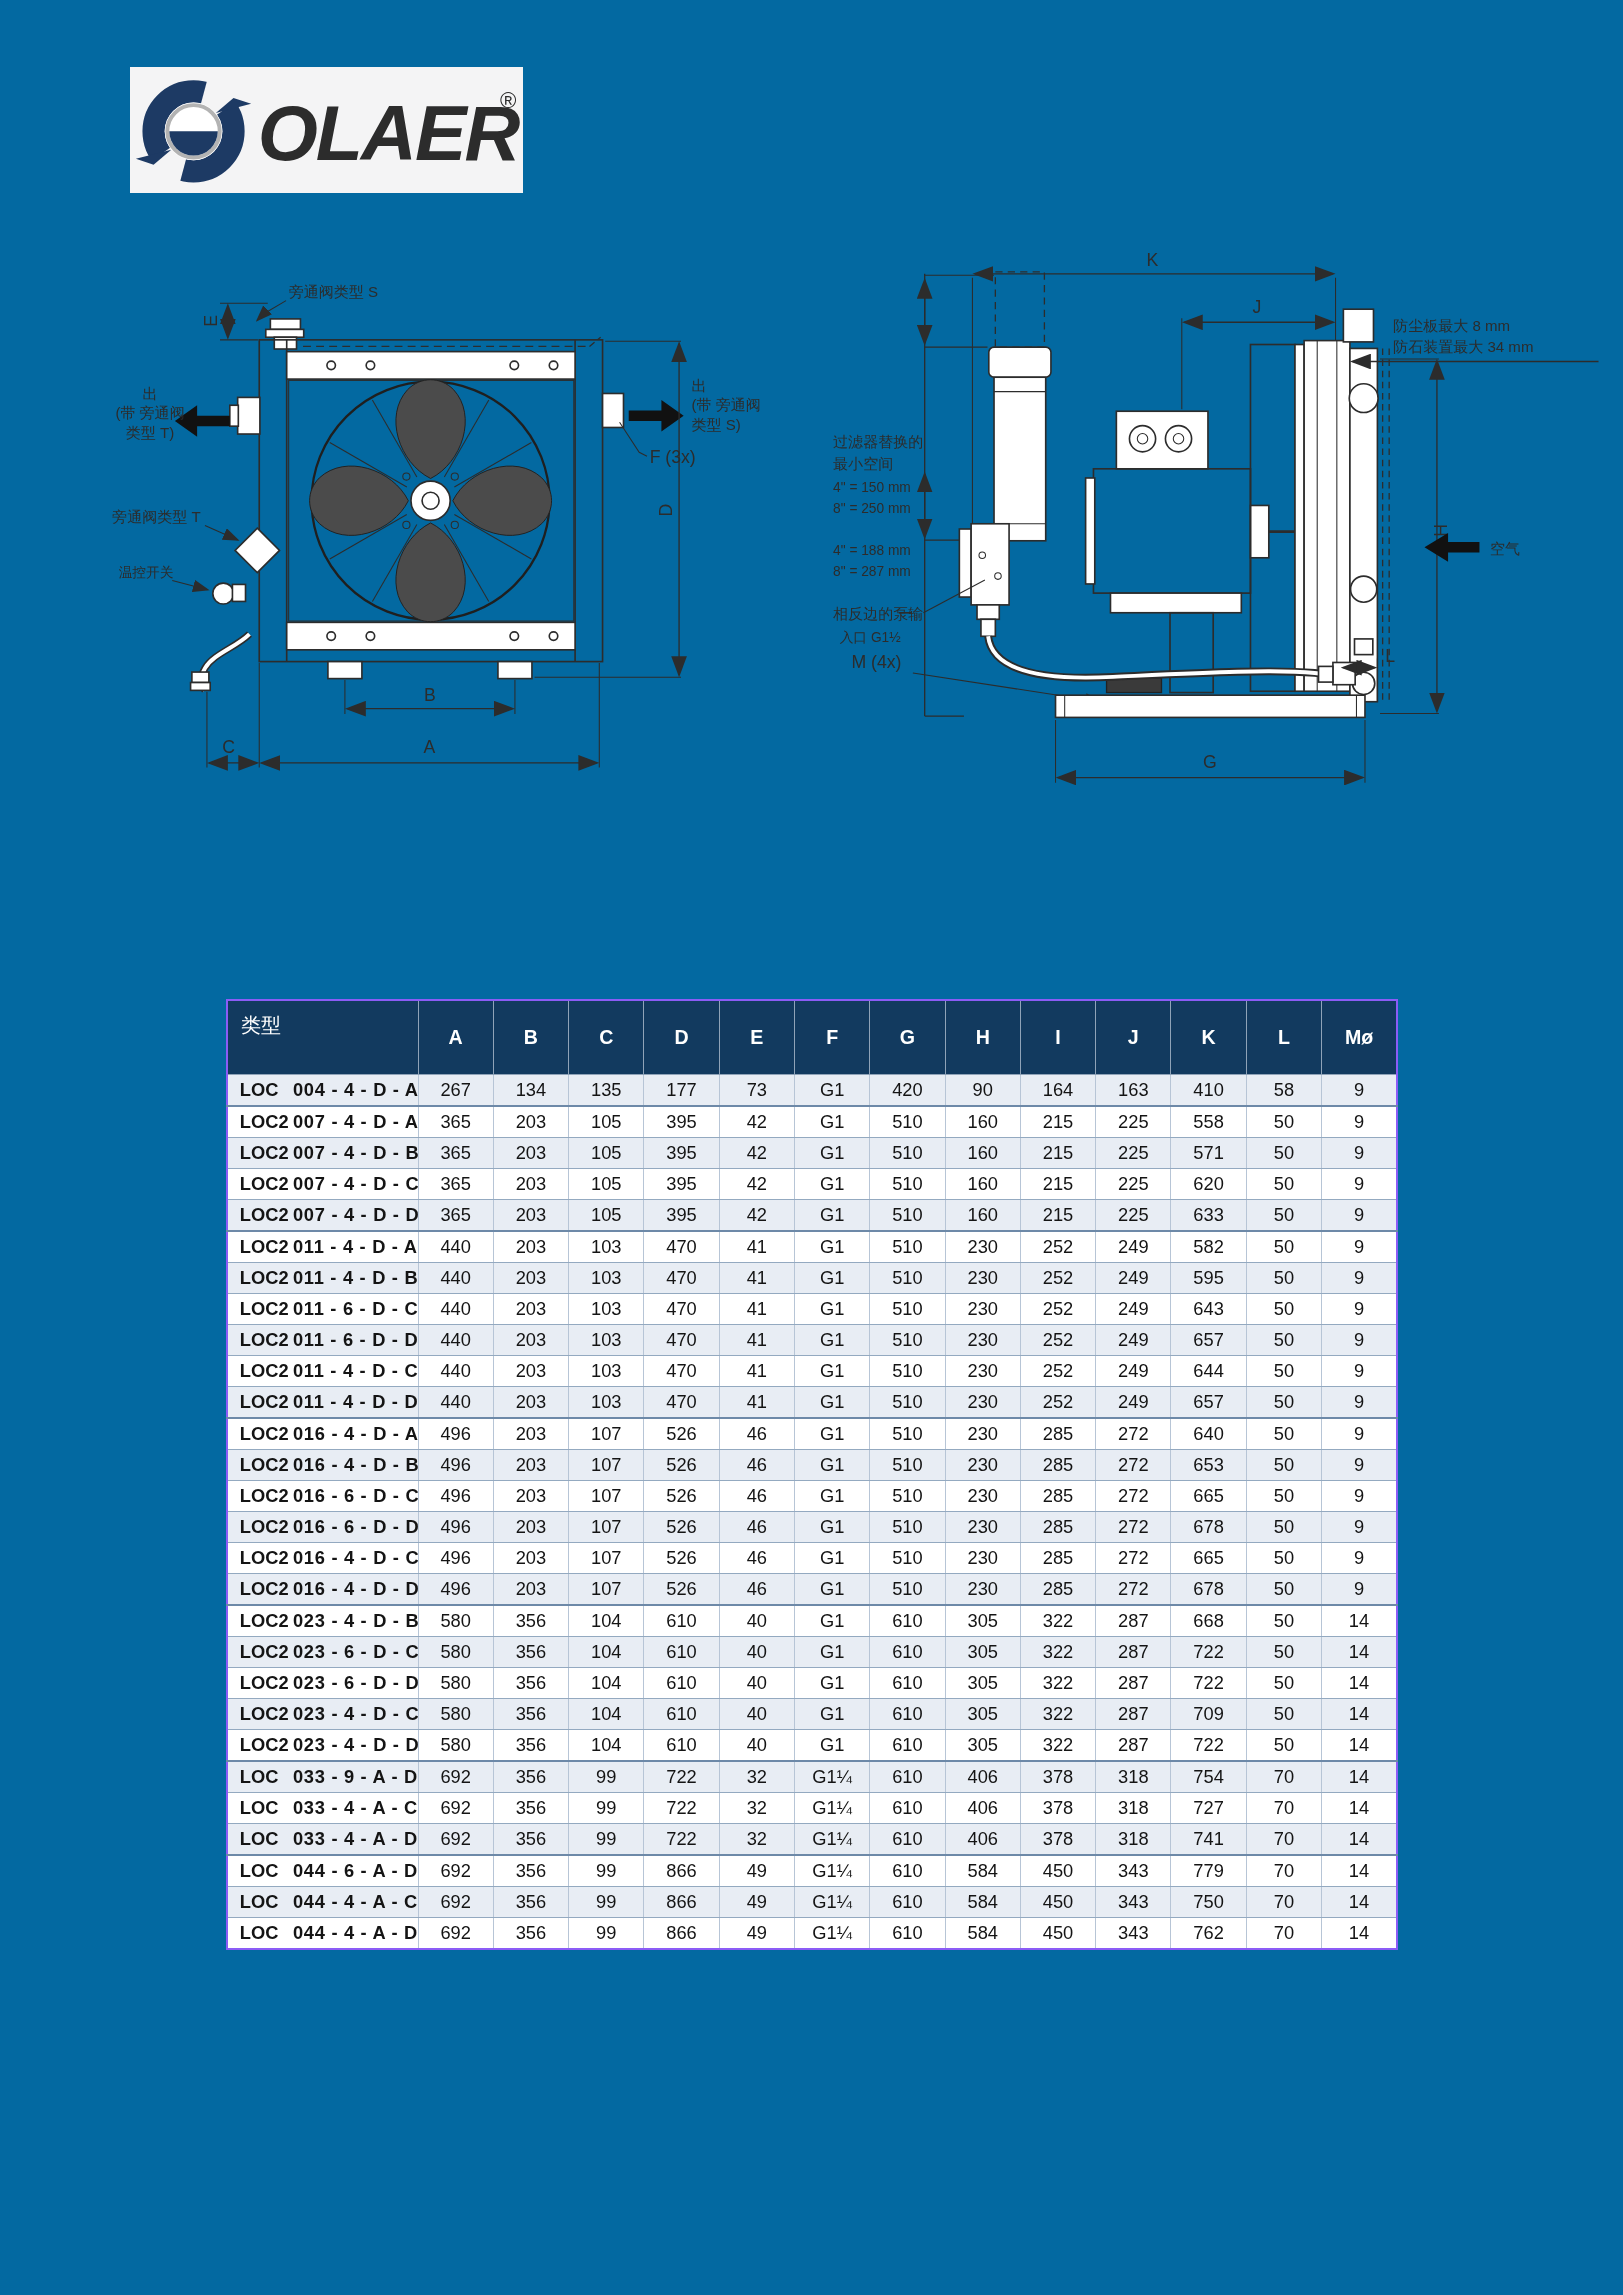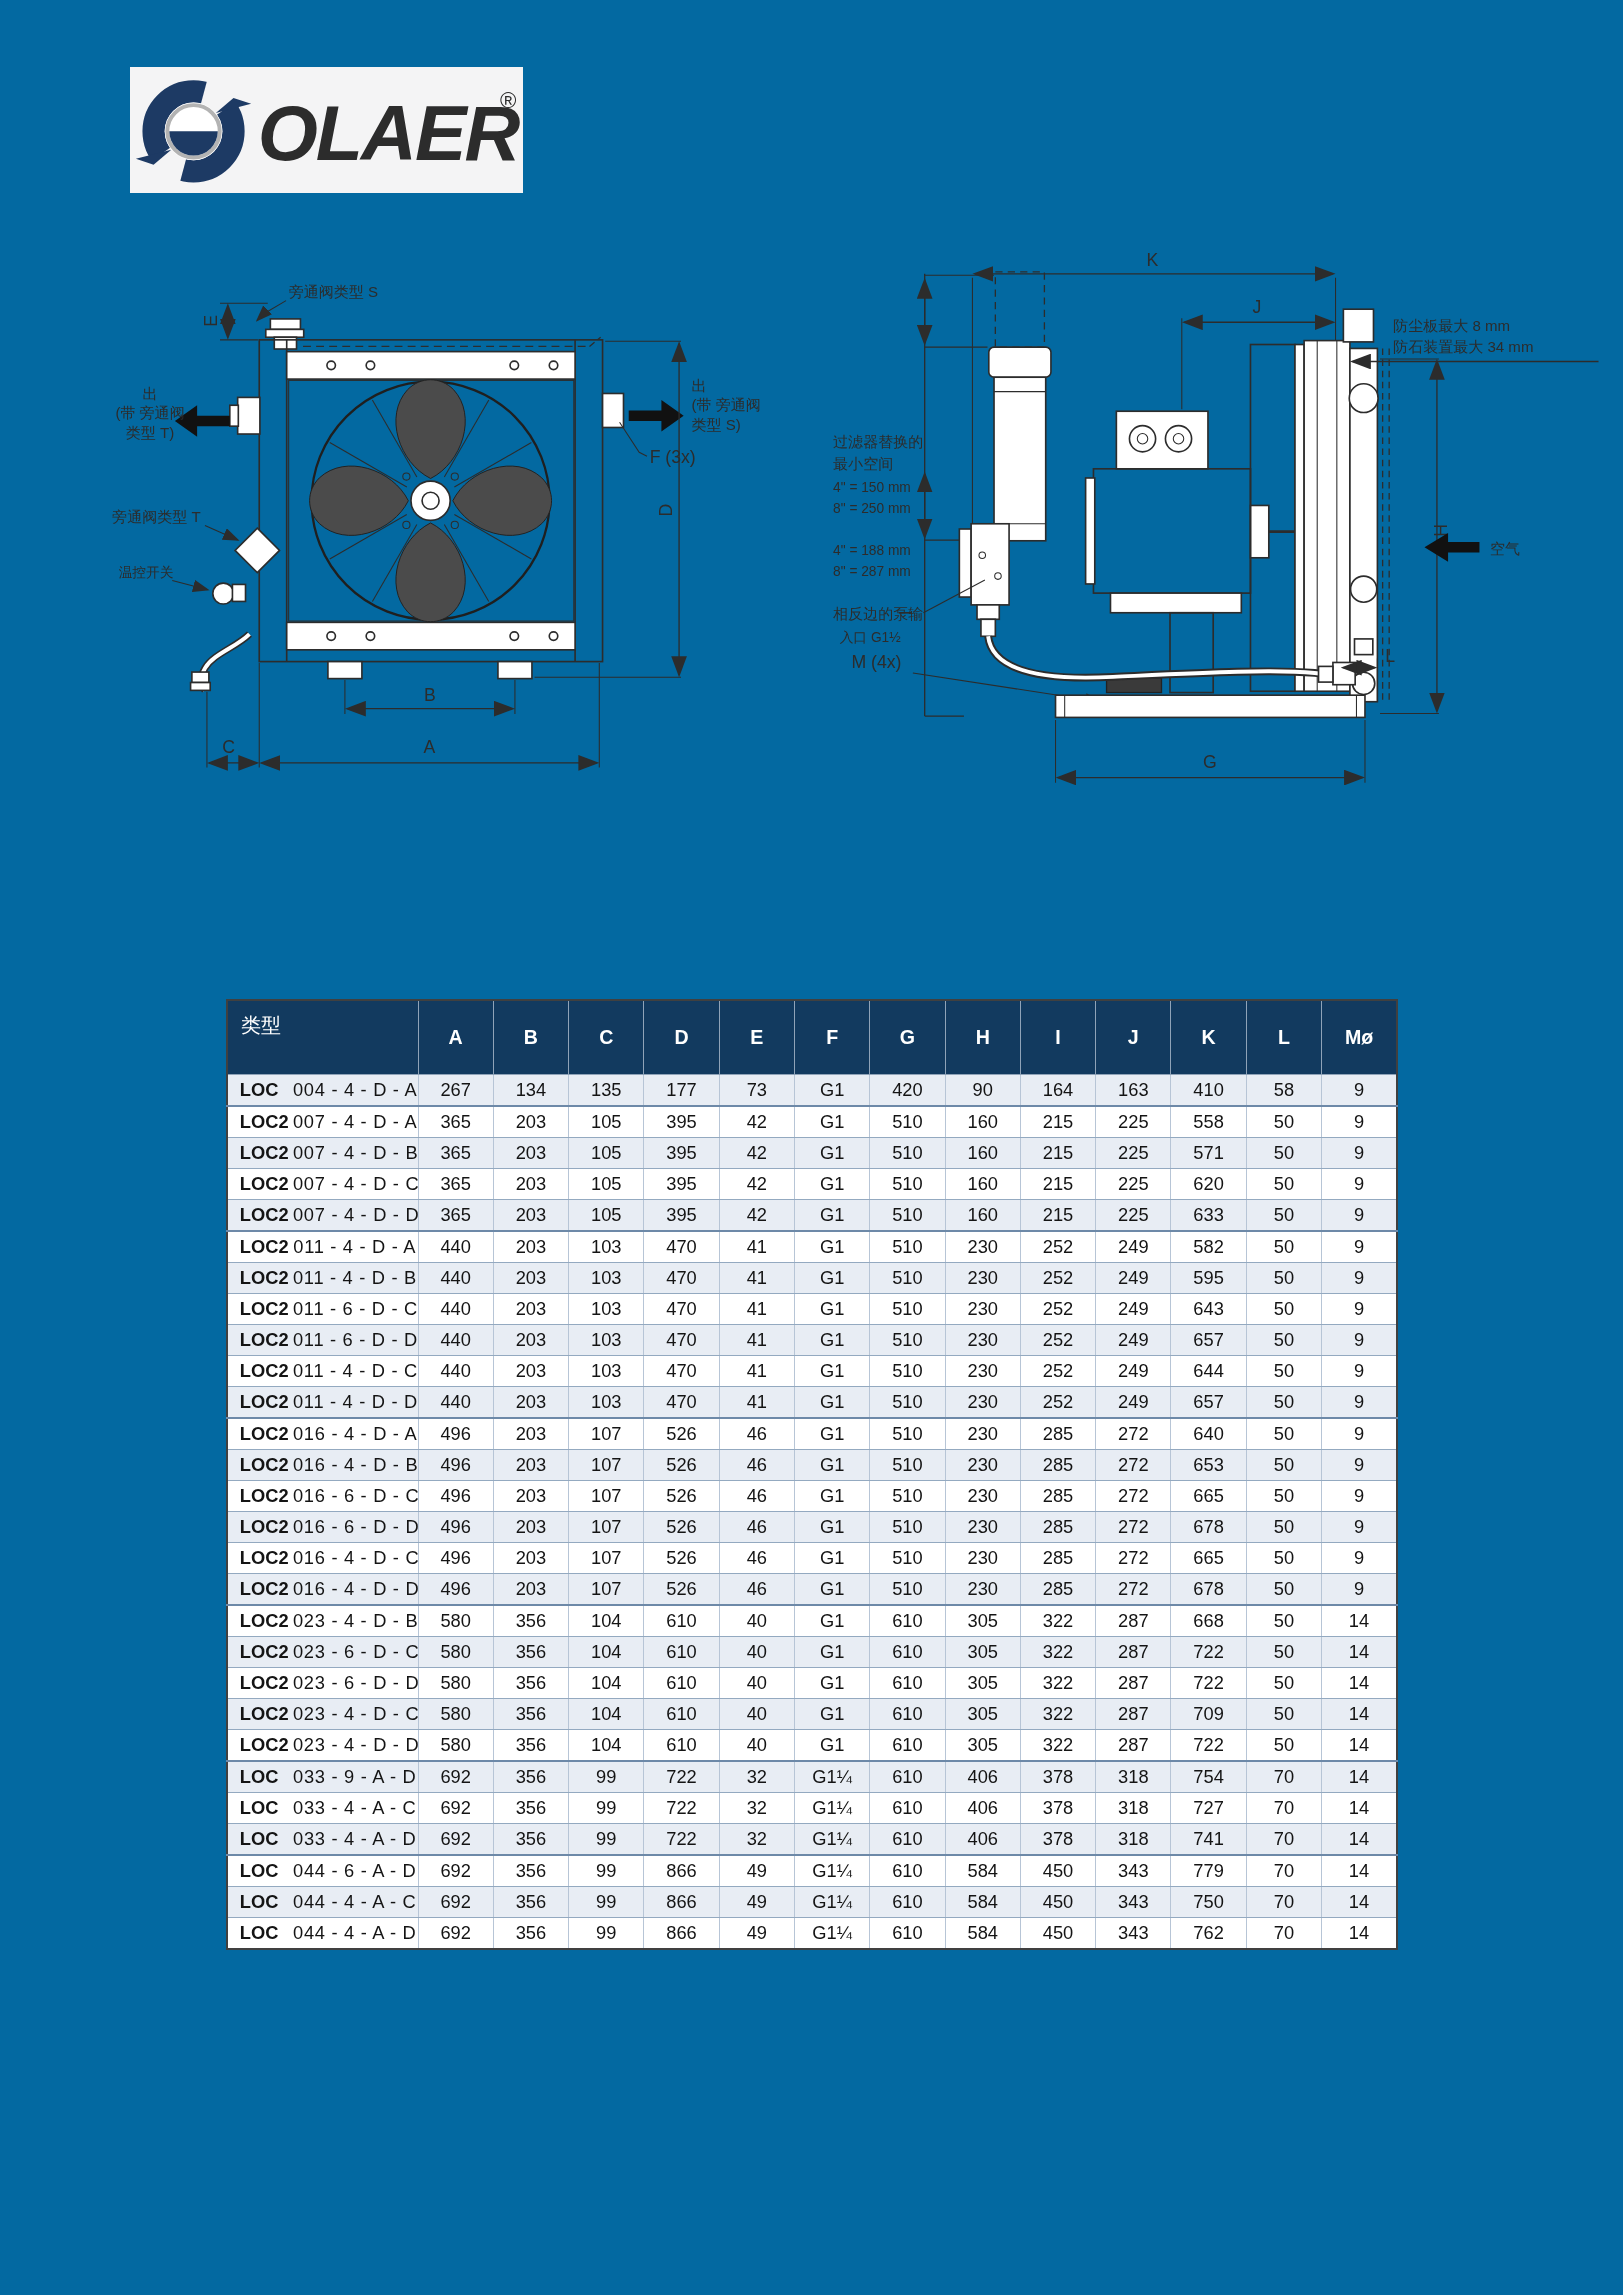--- a/index.html
+++ b/index.html
@@ -14,30 +14,30 @@
   svg text{font-family:"Liberation Sans","DejaVu Sans",sans-serif;fill:#2c2c2c;}
   .dimtxt{font-size:27px;}
   .cn{font-size:23px;}
   .cn-s{font-size:21px;}
   .thin{stroke:#2c2c2c;stroke-width:1.6;fill:none;}
   .med{stroke:#2c2c2c;stroke-width:2.5;fill:none;}
   .medw{stroke:#2c2c2c;stroke-width:2.5;fill:#ffffff;}
   .dline{stroke:#2c2c2c;stroke-width:2;fill:none;}
   
   #spec-table{position:absolute;left:226px;top:999px;width:1172px;border-collapse:collapse;
-              table-layout:fixed;border:2px solid #404040;}
+              table-layout:fixed;border:2px solid #8b5cf6;}
   #spec-table th,#spec-table td{border:1px solid #b7c5d6;border-top:1.3px solid #93a9c0;
               border-bottom:1.3px solid #93a9c0;height:28px;overflow:hidden;white-space:nowrap;}
   #spec-table thead th{background:#123a5f;color:#ffffff;height:62px;font-size:19.6px;font-weight:bold;
               text-align:center;vertical-align:middle;border:1px solid #8fa3b8;}
   #spec-table thead th.type-th{text-align:left;vertical-align:top;padding:10.5px 0 0 13px;font-weight:normal;font-size:20px;}
   #spec-table tbody td{font-size:18.3px;text-align:center;color:#141414;background:#ffffff;}
   #spec-table tbody tr.stripe td{background:#e8edf4;}
   #spec-table tbody td.series{text-align:left;padding-left:11.8px;border-right:none;font-weight:bold;}
-  #spec-table tbody td.code{border-left:none;letter-spacing:0.7px;}
+  #spec-table tbody td.code{border-left:none;letter-spacing:0.7px;font-weight:bold;}
   #spec-table tbody tr.group-start td{border-top:2.3px solid #6d89a8;}
   col.c-series{width:65px;} col.c-code{width:126px;}
 </style>
 </head>
 <body>
 
 <div id="page">
 
   <div id="logo-box">
     <svg width="393" height="126" viewBox="0 0 600 192">

